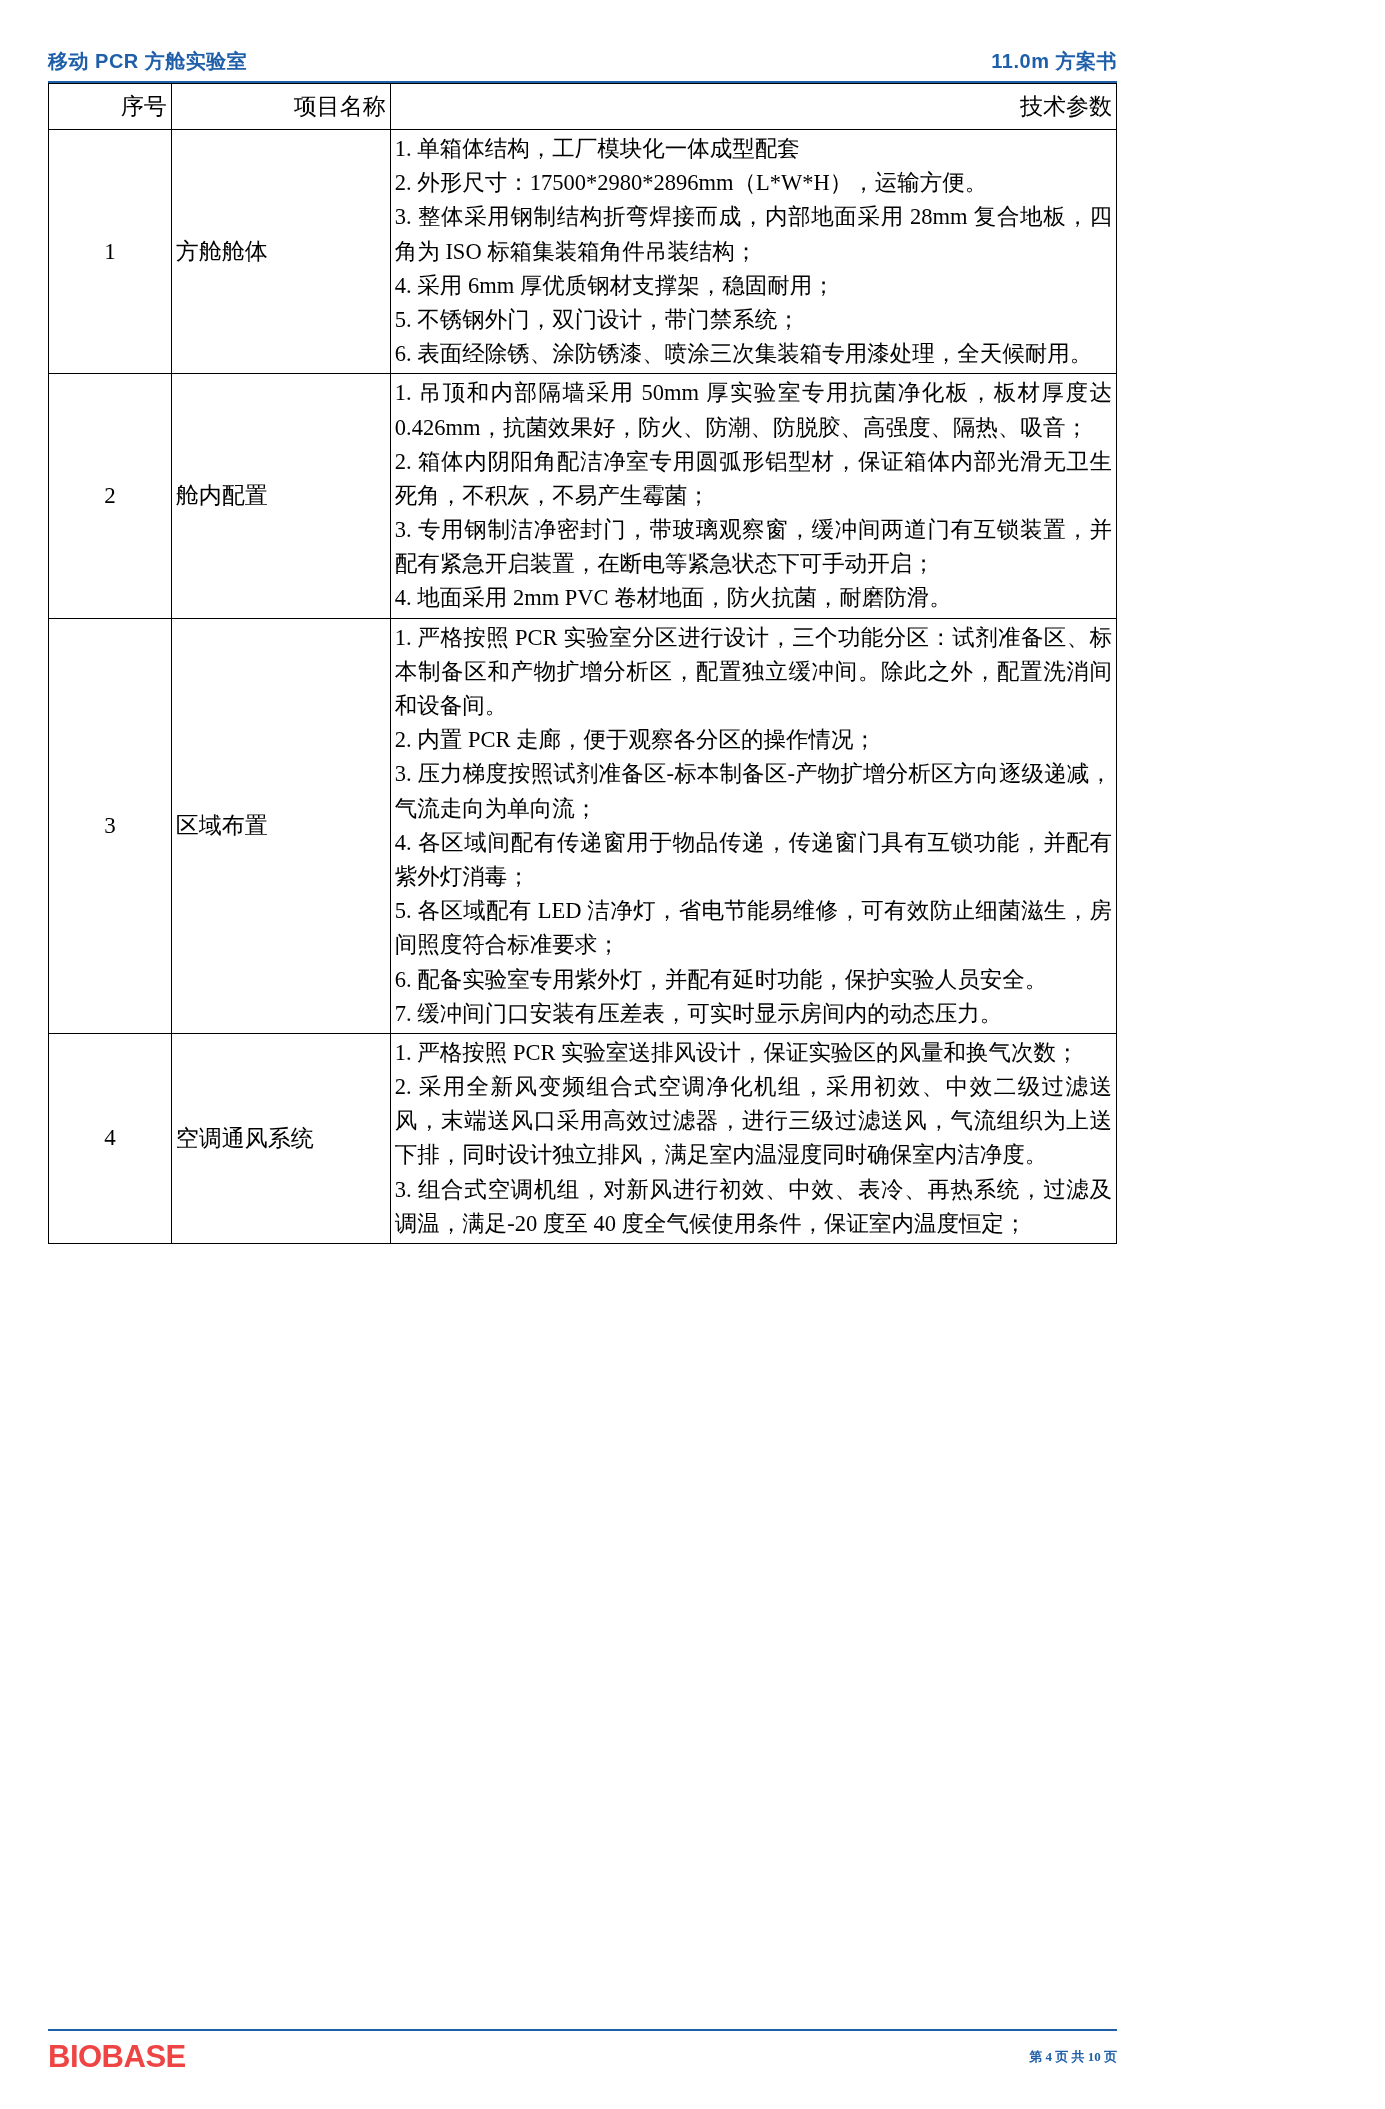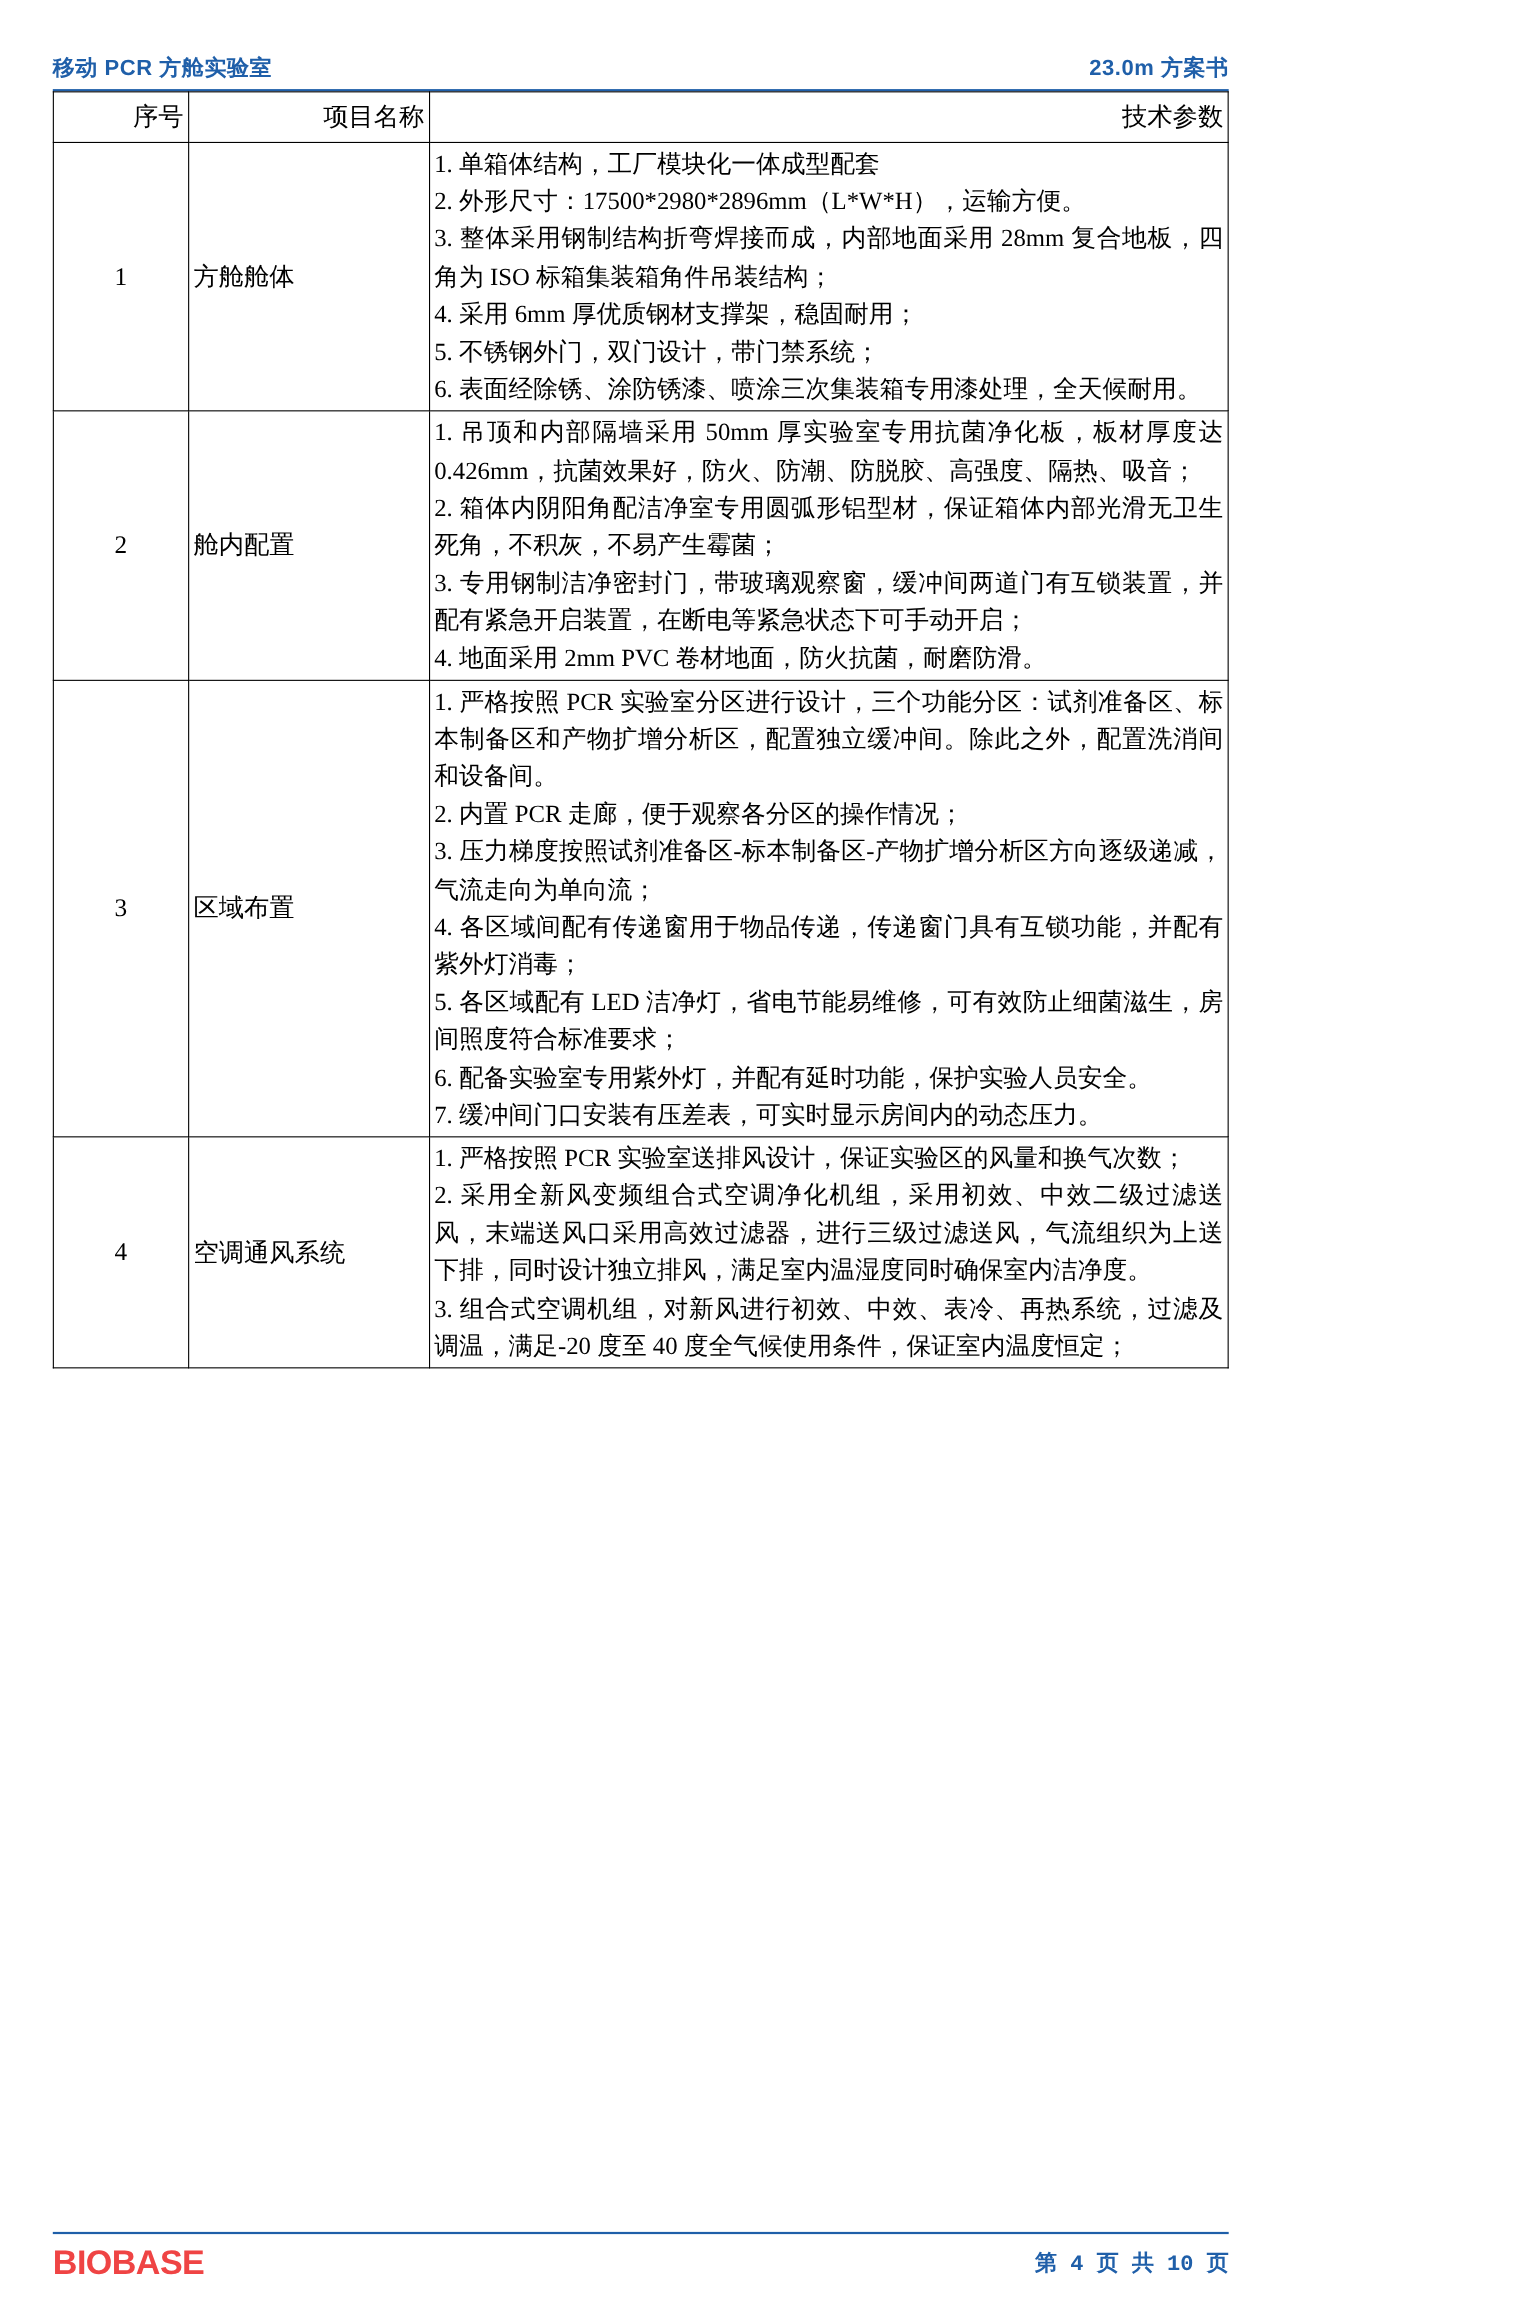--- a/index.html
+++ b/index.html
@@ -112,34 +112,34 @@
     align-items: center;
   }
   .logo {
     font-family: "Liberation Sans", "DejaVu Sans", sans-serif;
     font-size: 31px;
     font-weight: bold;
     color: #ef4444;
     letter-spacing: -0.5px;
   }
   .footer-right {
-    font-family: Liberation Mono, monospace;
-    font-size: 20px;
+    font-family: Liberation Serif, serif;
+    font-size: 13px;
     font-weight: bold;
     color: #1F5FA9;
   }
 </style>
 </head>
 <body>
 
 <div class="page">
 
   <div class="header">
     <div class="header-left">移动 PCR 方舱实验室</div>
-    <div class="header-right">23.0m 方案书</div>
+    <div class="header-right">11.0m 方案书</div>
   </div>
 
 
   <table class="spec-table">
     <colgroup>
       <col class="c-no">
       <col class="c-name">
       <col class="c-param">
     </colgroup>
     <thead>

